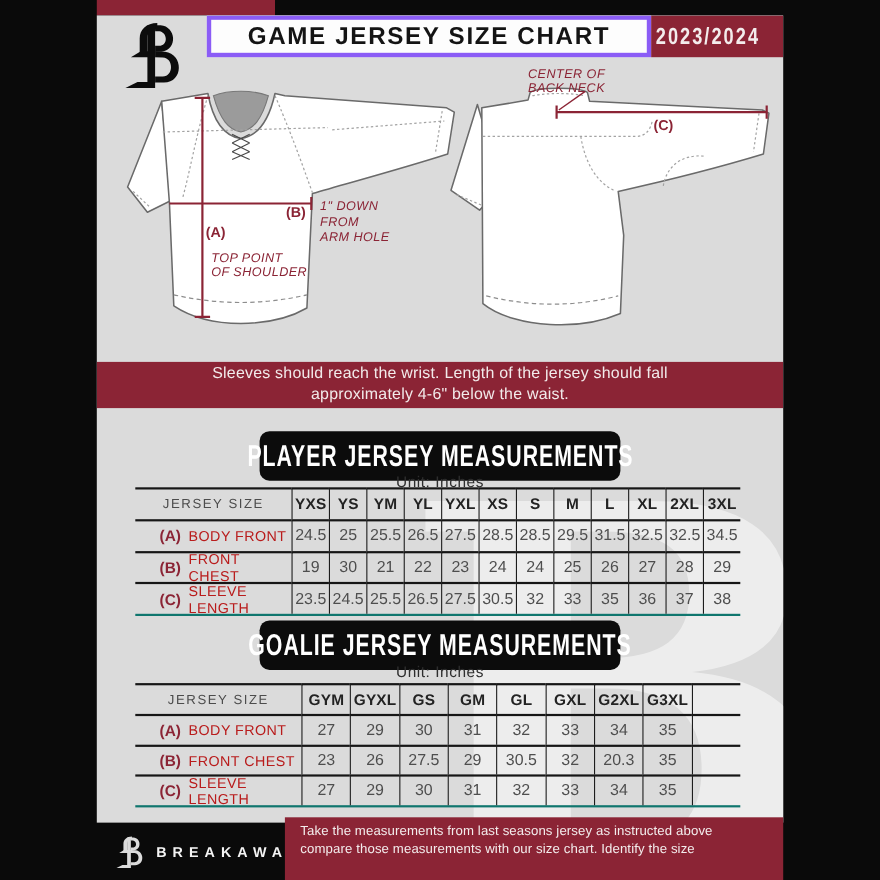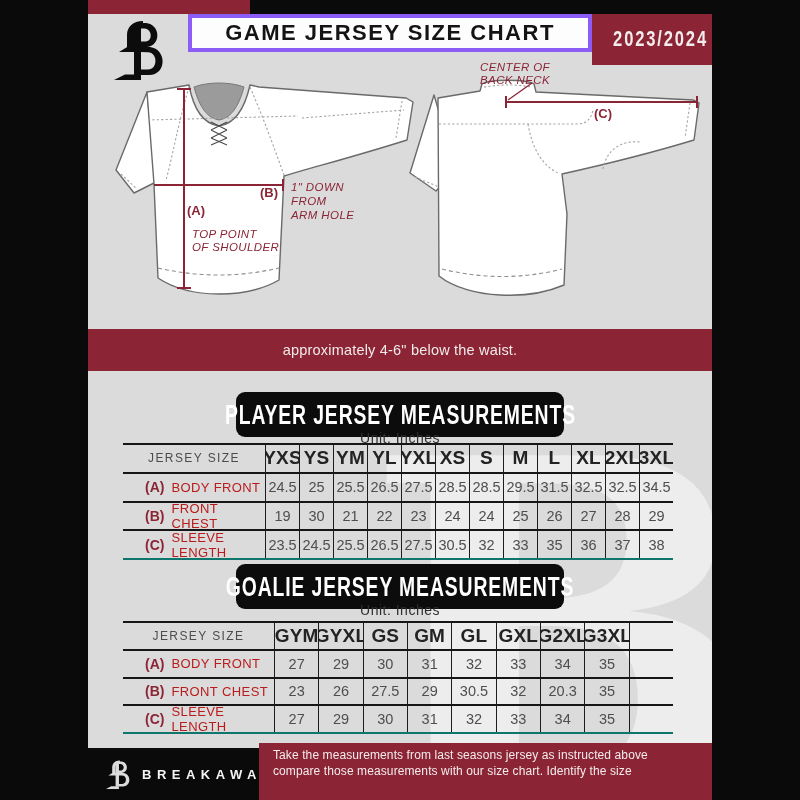--- a/index.html
+++ b/index.html
@@ -13,22 +13,22 @@
   
   #content{left:88px;top:14px;width:624px;height:734px;background:#DBDBDB;overflow:hidden;}
   #watermark{right:-50px;bottom:-120px;font:700 470px "DejaVu Serif",serif;
              color:rgba(255,255,255,0.5);line-height:1;z-index:0;user-select:none;}
 
   
   #logo{left:22px;top:5px;z-index:2;}
   #title-bar{left:100px;top:0;width:404px;height:38px;background:#FDFDFD;border:4px solid #8b5cf6;
              box-sizing:border-box;display:flex;align-items:center;justify-content:center;z-index:2;}
   #title-bar .t{font-size:22px;font-weight:700;letter-spacing:1.5px;color:#141414;white-space:nowrap;}
-  #year-box{left:504px;top:0;width:120px;height:51px;background:#8B2435;display:flex;
-            align-items:center;justify-content:flex-end;z-index:2;}
+  #year-box{left:504px;top:0;width:120px;height:38px;background:#8B2435;display:flex;
+            align-items:center;justify-content:flex-start;z-index:2;}
   #year-box .t{font-size:18px;font-weight:700;letter-spacing:2px;color:#F3ECEC;
                display:inline-block;transform:scale(0.92,1.18);white-space:nowrap;}
 
   
   #diagram{left:0;top:40px;z-index:1;}
   .mline{stroke:#8B2435;stroke-width:2;fill:none;}
   .mthin{stroke:#8B2435;stroke-width:1.3;fill:none;}
   .mlabel{fill:#8B2435;font:700 13px "Liberation Sans",sans-serif;}
   .mnote{fill:#8B2435;font:italic 400 11.5px "Liberation Sans",sans-serif;letter-spacing:0.4px;}
   .jersey{fill:#FFFFFF;stroke:#6A6A6A;stroke-width:1.4;stroke-linejoin:round;}
@@ -50,21 +50,21 @@
         letter-spacing:0.5px;z-index:1;font-weight:400;}
 
   
   .tbl{left:35px;width:550px;display:grid;border-bottom:2px solid #0f766e;z-index:1;background:transparent;}
   #ptable{top:429px;grid-template-columns:142px repeat(12,34px);grid-auto-rows:28.75px;}
   #gtable{top:607px;grid-template-columns:151px repeat(9,44.33px);grid-auto-rows:27.75px;}
   .c{display:flex;align-items:center;justify-content:center;border-top:2px solid #161616;
      border-left:1.5px solid #1D1D1D;overflow:hidden;}
   .nl{border-left:none;}
   .corner{font-size:12px;color:#4C4C4C;letter-spacing:1.4px;}
-  .th{font-weight:700;font-size:19px;color:#232323;letter-spacing:0.2px;}
+  .th{font-weight:700;font-size:14px;color:#232323;letter-spacing:0.2px;}
   .td{font-size:14.5px;color:#4E4E4E;}
   .lab{justify-content:flex-start;padding-left:22px;}
   .pfx{color:#8B2435;font-weight:700;font-size:14px;margin-right:7px;}
   .lname{font-size:13px;color:#b91c1c;letter-spacing:0.4px;}
 
   
   #footer{left:0;top:748px;width:800px;height:52px;background:#0A0A0A;z-index:3;}
   #footer-logo{left:104px;top:11px;}
   #footer-brand{left:142px;top:0;height:52px;display:flex;align-items:center;color:#F4F4F4;
                 font-size:13px;font-weight:700;letter-spacing:5.5px;}
@@ -140,20 +140,21 @@
         <path class="hem" d="M354,215 Q415,230 474,215"></path>
         <path class="mline" d="M418,48 L609,48 M418,42 L418,54 M609,42 L609,54"></path>
         <path class="mthin" d="M444,29 L420,46"></path>
         <text class="mlabel" x="506" y="64">(C)</text>
         <text class="mnote" x="392" y="17">CENTER OF</text>
         <text class="mnote" x="392" y="30">BACK NECK</text>
       </g>
     </svg>
 
     <div id="notice" class="abs">
+      <div>Sleeves should reach the wrist. Length of the jersey should fall</div>
       <div>approximately 4-6" below the waist.</div>
     </div>
 
     <div class="pill abs" style="top:378px;">
       <span class="t">PLAYER JERSEY MEASUREMENTS</span>
     </div>
     <div class="unit abs" style="top:416px;">Unit: Inches</div>
 
     <div id="ptable" class="tbl abs">
       <div class="c nl corner">JERSEY SIZE</div>

